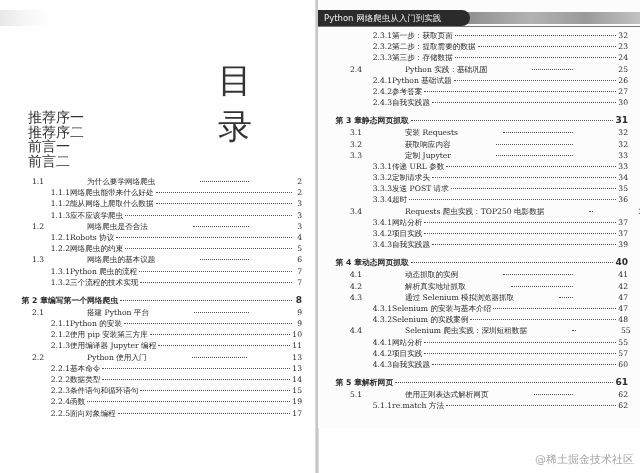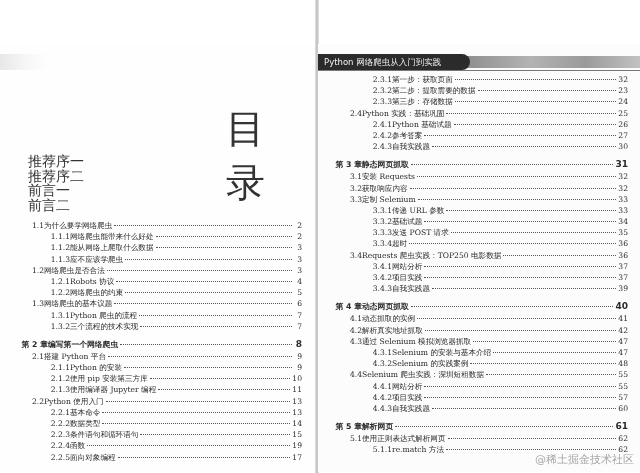--- a/index.html
+++ b/index.html
@@ -2,48 +2,48 @@
 <html><head>
 <meta charset="utf-8">
 <style>
   html, body { margin:0; padding:0; }
   body {
     width:640px; height:473px; overflow:hidden; position:relative;
     background:#ffffff;
     font-family:"DejaVu Serif","Liberation Serif",serif;
     color:#2a2a2a;
   }
-  .page { position:absolute; top:0; height:428px; background:#fdfdfd; overflow:hidden;margin-top:44px; }
+  .page { position:absolute; top:0; height:428px; background:#fdfdfd; overflow:hidden; }
   .page-left { left:0; width:316px; background:#fefefe; }
   .page-right { left:318px; width:322px; background:#fcfcfc; }
   .spine { position:absolute; left:315px; top:0; width:4px; height:473px;
     background:linear-gradient(to right,#e4e4e4,#bdbdbd,#e6e6e6); }
   .smudge { position:absolute; left:0; top:10px; width:50px; height:16px;
     background:linear-gradient(to right,#e2e2e2,#f4f4f4,#ffffff); opacity:.8; }
 
-  .toc-title { position:absolute; left:226px; top:58px; font-family:"DejaVu Sans","Liberation Sans",sans-serif;
-    font-size:39px; font-weight:400; letter-spacing:20px; color:#333; }
+  .toc-title { position:absolute; left:218px; top:58px; font-family:"DejaVu Sans","Liberation Sans",sans-serif;
+    font-size:34px; font-weight:400; letter-spacing:20px; color:#333; }
 
   .pre-list { position:absolute; left:28px; top:110px; }
   .pre-item { font-size:14px; height:14.5px; line-height:14.5px; color:#333; }
 
   .toc { position:absolute; }
   .toc-left { left:10px; top:176px; width:292px; }
   .toc-right { left:6px; top:30px; width:304px; }
 
   .row { display:flex; align-items:baseline; font-size:7.6px; height:11.2px; line-height:11.2px; white-space:nowrap; }
   .row .num { flex:0 0 auto;text-align:right; }
   .row .label { flex:0 0 auto; }
   .row .leader { flex:1 1 auto; border-bottom:1px dotted #555; margin:0 2px; transform:translateY(-2px); min-width:4px; }
   .row .page-num { flex:0 0 auto; text-align:right; min-width:8px; }
 
   .row.chapter { font-family:"DejaVu Sans","Liberation Sans",sans-serif; font-weight:bold; font-size:7.8px; height:14px; line-height:14px; margin-top:5px; }
   .row.chapter .num { width:38px; }
   .row.chapter .page-num { font-size:9px; }
-  .row.section { padding-left:14px; }
+  .row.section { padding-left:14px;gap:43px; }
   .row.section .num { width:20px; }
   .row.sub { padding-left:34px; }
   .row.sub .num { width:26px; }
   .toc-right .row.section { padding-left:20px; }
   .toc-right .row.section .num { width:18px; }
   .toc-right .row.sub { padding-left:40px; }
   .toc-right .row.sub .num { width:28px; }
 
   .running-header { position:absolute; left:0; top:10px; width:322px; height:16px; }
   .rh-tab { position:absolute; left:0; top:0; height:16px; width:152px; background:#2b2b2b; color:#f2f2f2;
@@ -265,33 +265,33 @@
         <span class="page-num">32</span>
       </div>
       <div class="row section">
         <span class="num">3.2</span>
         <span class="label">获取响应内容</span>
         <span class="leader"></span>
         <span class="page-num">32</span>
       </div>
       <div class="row section">
         <span class="num">3.3</span>
-        <span class="label">定制 Selenium</span>
+        <span class="label">定制 Jupyter</span>
         <span class="leader"></span>
         <span class="page-num">33</span>
       </div>
       <div class="row sub">
         <span class="num">3.3.1</span>
         <span class="label">传递 URL 参数</span>
         <span class="leader"></span>
         <span class="page-num">33</span>
       </div>
       <div class="row sub">
         <span class="num">3.3.2</span>
-        <span class="label">基础试题</span>
+        <span class="label">定制请求头</span>
         <span class="leader"></span>
         <span class="page-num">34</span>
       </div>
       <div class="row sub">
         <span class="num">3.3.3</span>
         <span class="label">发送 POST 请求</span>
         <span class="leader"></span>
         <span class="page-num">35</span>
       </div>
       <div class="row sub">

